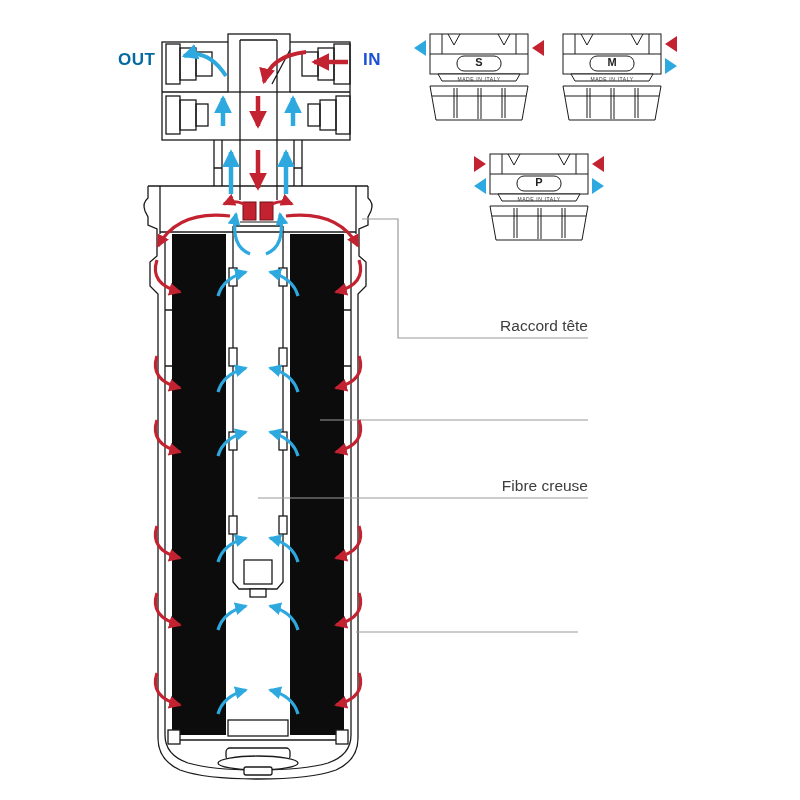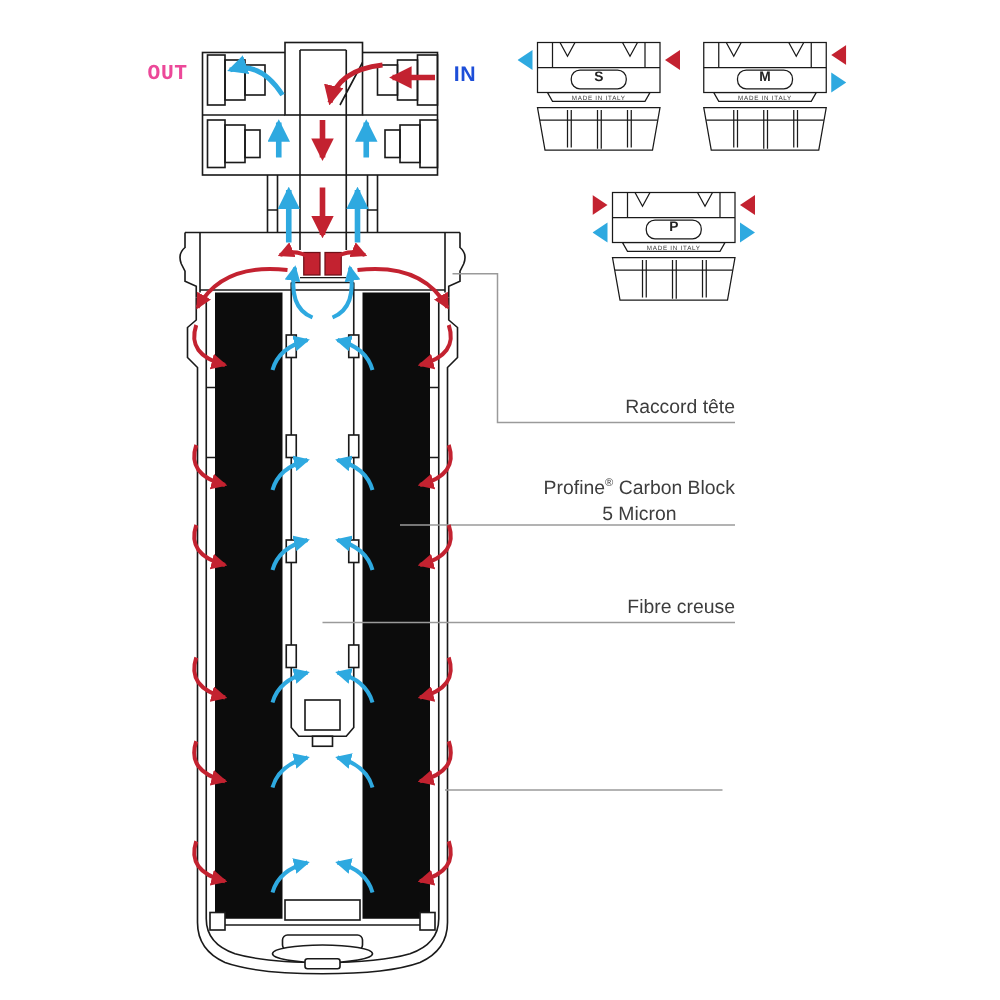--- a/index.html
+++ b/index.html
@@ -1,22 +1,22 @@
 <!DOCTYPE html>
 <html><head>
 <meta charset="utf-8">
 <style>
   html,body{margin:0;padding:0;background:#fff;width:800px;height:800px;overflow:hidden;
     font-family:"Liberation Sans",sans-serif;}
   .stage{position:relative;width:800px;height:800px;background:#fff;}
   .stage > svg.main{position:absolute;left:0;top:0;}
   .lbl{position:absolute;font-weight:bold;font-size:17px;letter-spacing:.5px;}
-  .lbl.out{color:#ec4899;font-family:Liberation Mono, monospace;}
+  .lbl.out{color:#0369a1;}
   .lbl.in{color:#1d4ed8;}
-  .callout{position:absolute;font-size:15.5px;color:#3d3d3d;text-align:center;line-height:21px;}
+  .callout{position:absolute;font-size:15.5px;color:#3d3d3d;text-align:left;line-height:21px;}
   .callout sup{font-size:9px;}
   .variant{position:absolute;width:130px;height:96px;}
   .variant svg{position:absolute;left:0;top:0;}
   .v-letter{position:absolute;left:0;top:28px;width:130px;text-align:center;
     font-size:11px;font-weight:bold;color:#222;}
   .v-made{position:absolute;left:0;top:47.5px;width:130px;text-align:center;
     font-size:5px;letter-spacing:.6px;color:#333;}
 </style>
 </head>
 <body>
@@ -168,24 +168,20 @@
       <path d="M298,714 Q293,696 270,690" marker-end="url(#mb)"></path>
     </g>
   </g>
 </svg>
 
 <div class="lbl out" style="left:118px;top:50px">OUT</div>
 <div class="lbl in" style="left:363px;top:50px">IN</div>
 
 <div class="callout" style="right:212px;top:315px">Raccord tête</div>
 
-<div class="callout" style="right:212px;top:376px">
-  <div><span>Profine</span><sup>®</sup><span> Carbon Block</span></div>
-  <div>5 Micron</div>
-</div>
 
 <div class="callout" style="right:212px;top:475px">Fibre creuse</div>
 
 
 <div class="variant" style="left:414px;top:28px">
   <svg width="130" height="96" viewBox="0 0 130 96">
     <g stroke="#1a1a1a" stroke-width="1" fill="#fff">
       <rect x="16" y="6" width="98" height="40"></rect>
       <path d="M16,26 H114" fill="none"></path>
       <path d="M34,6 L40,17 L46,6 M84,6 L90,17 L96,6" fill="none"></path>

